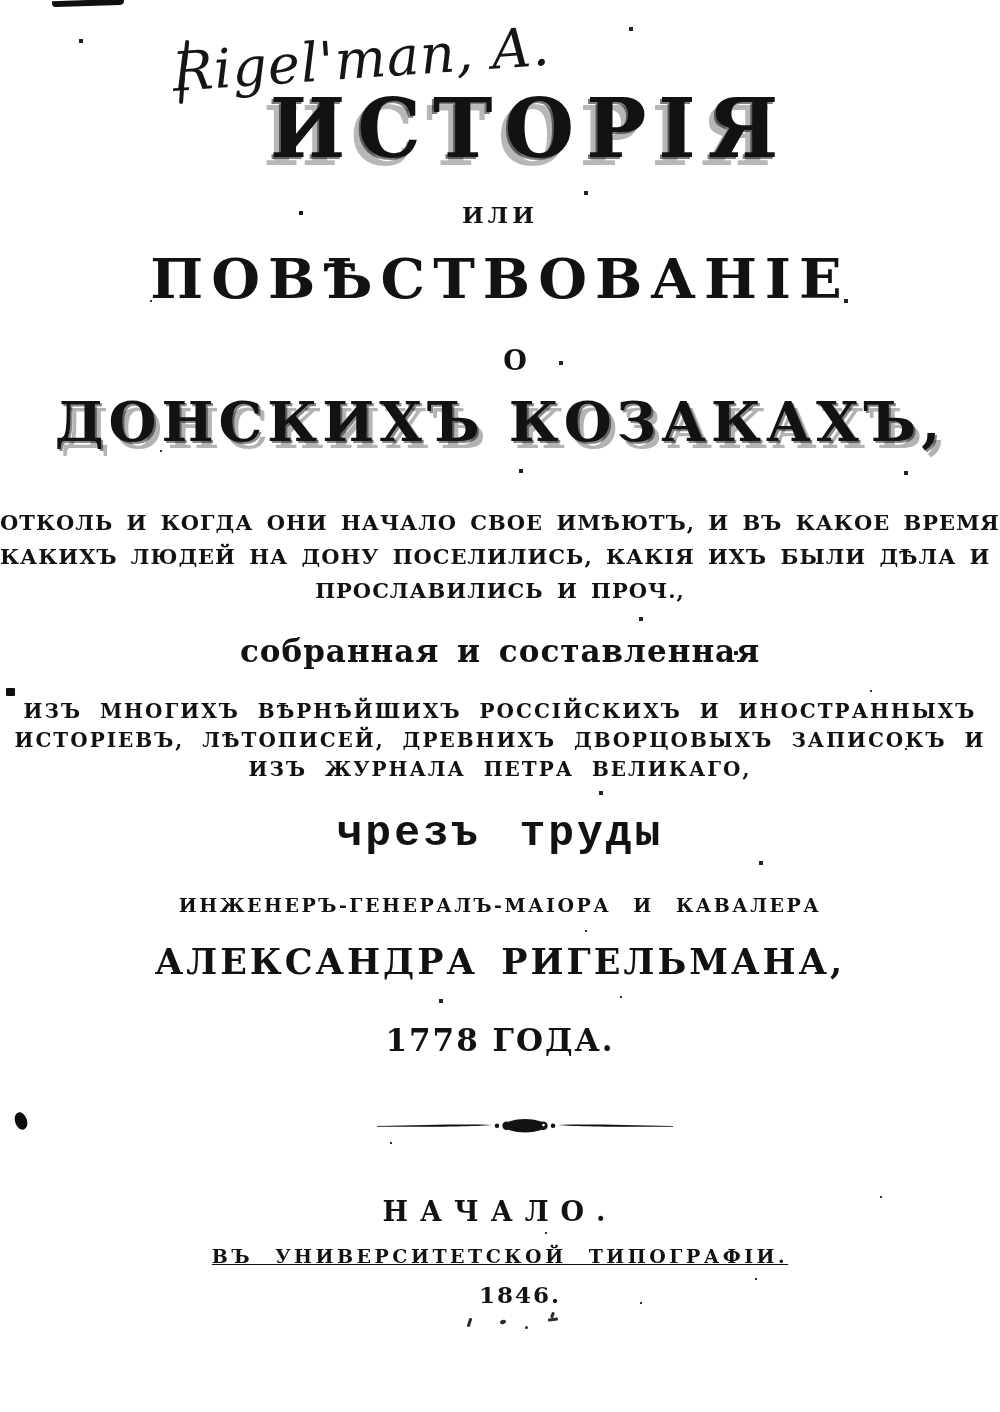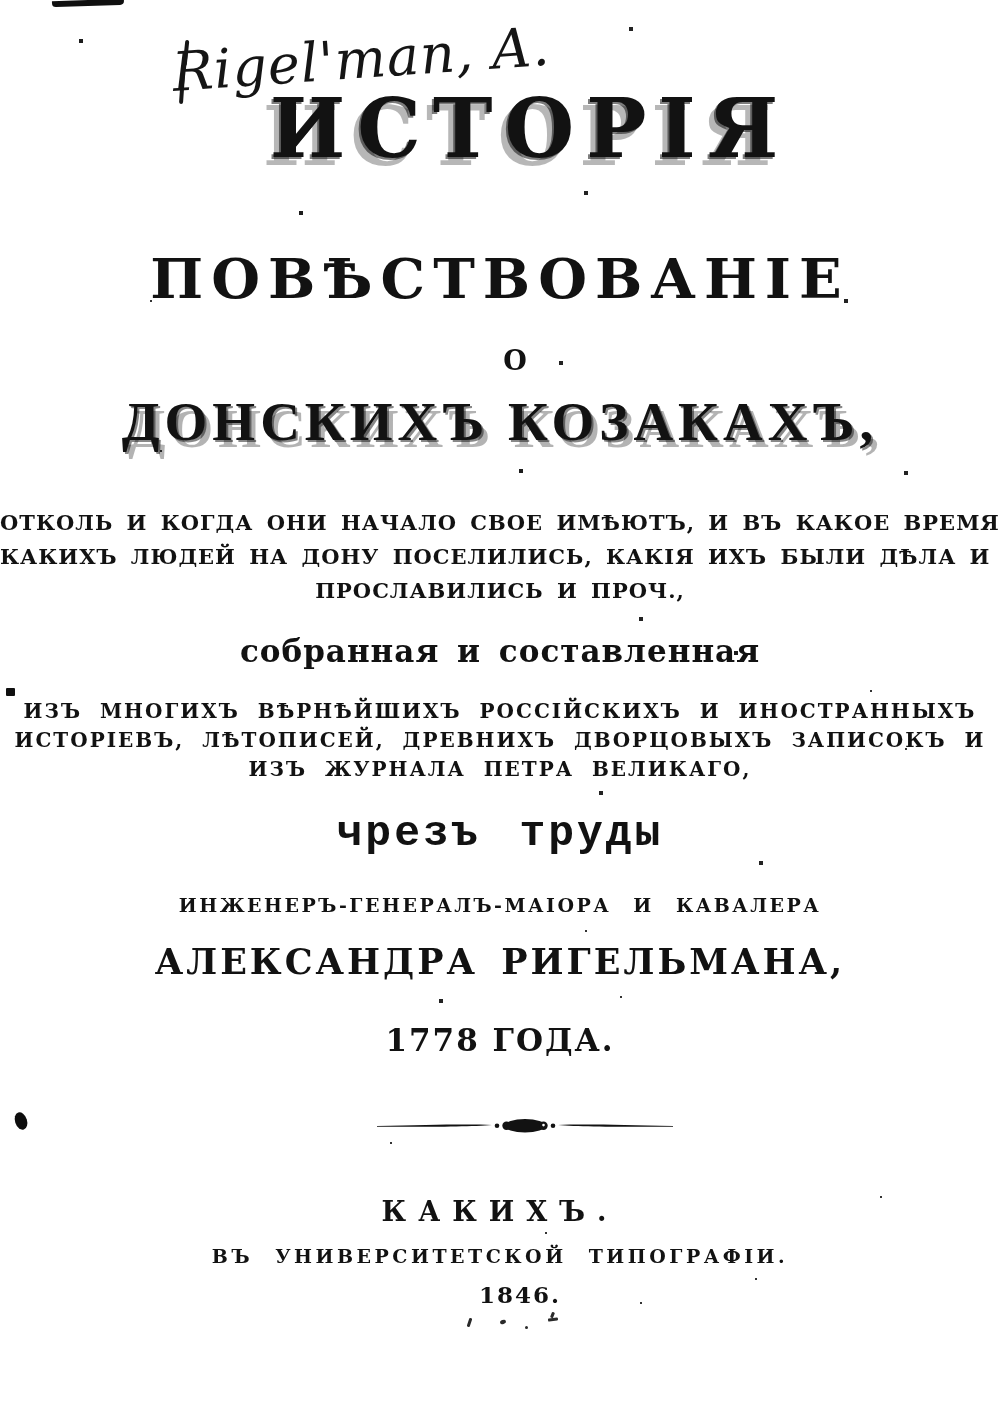--- a/index.html
+++ b/index.html
@@ -33,41 +33,40 @@
   .conjunction{ top:203px; font-size:23px; letter-spacing:4px; }
   .second-title{
     top:250px; font-size:56px; letter-spacing:8px;
     transform:scaleY(0.98);
   }
   .preposition{ top:347px; left:30px; right:0; text-align:center; font-size:27px; }
   .subject-title{
     top:394px; left:40px; right:40px; text-align:center;
     font-size:55px; letter-spacing:5px;
     text-shadow:6px 7px 0 rgba(18,18,18,0.32), 2px 2px 0 rgba(18,18,18,0.5);
-    font-family:Liberation Serif, serif;
   }
 
   .sub-line{ font-size:21px; letter-spacing:1px; word-spacing:5px; }
   .sub1{top:512px;} .sub2{top:546px;} .sub3{top:580px;}
 
   .compiled{ top:636px; font-size:31px; letter-spacing:1px; word-spacing:6px; }
 
   .src-line{ font-size:20px; letter-spacing:2px; word-spacing:9px; }
   .src1{top:701px;} .src2:{} .src2{top:730px;} .src3{top:759px;}
 
   .through{ top:812px; font-size:43px; letter-spacing:3px; word-spacing:10px;font-family:Liberation Mono, monospace; }
 
   .rank{ top:896px; font-size:19px; letter-spacing:2.5px; word-spacing:13px; }
   .author{ top:944px; font-size:35px; letter-spacing:3px; word-spacing:8px; }
   .work-year{ top:1025px; font-size:31px; letter-spacing:2px; }
 
   .divider{ top:1118px; left:375px; width:300px; height:16px; }
 
   .city{ top:1198px; font-size:27px; letter-spacing:12px; }
-  .printer{ top:1247px; font-size:19px; letter-spacing:3.5px; word-spacing:12px; }
+  .printer{ top:1247px; font-size:19px; letter-spacing:3.5px; word-spacing:12px;text-decoration:underline; }
   .print-year{ top:1283px; font-size:23px; letter-spacing:2px;padding-left:40px; }
 
   
   .smudge-top{ top:0; left:52px; width:72px; height:6px; background:#101010;
     border-radius:0 0 4px 4px; transform:rotate(-2deg); }
   .blot-square{ top:688px; left:6px; width:9px; height:8px; background:#101010; border-radius:1px;}
   .blot-oval{ top:1112px; left:15px; width:12px; height:18px; background:#0d0d0d;
     border-radius:50%; transform:rotate(-18deg); }
   .pencil{ background:#2a2a2a; border-radius:1px; }
   .pm1{top:1318px;left:468px;width:3px;height:9px;transform:rotate(18deg);}
@@ -96,20 +95,21 @@
 
   <div class="abs smudge-top"></div>
   <div class="abs specks"></div>
 
   <div class="abs pen-stroke stroke-a"></div>
   <div class="abs pen-stroke stroke-b"></div>
   <div class="abs handwriting">Rigel'man, A.</div>
 
   <div class="abs caps main-title">ИСТОРІЯ</div>
 
+  <div class="abs ctr caps conjunction">ИЛИ</div>
 
   <div class="abs ctr caps second-title">ПОВѢСТВОВАНІЕ</div>
 
   <div class="abs caps preposition">О</div>
 
   <div class="abs caps subject-title">ДОНСКИХЪ КОЗАКАХЪ,</div>
 
   <div class="abs ctr caps sub-line sub1">ОТКОЛЬ И КОГДА ОНИ НАЧАЛО СВОЕ ИМѢЮТЪ, И ВЪ КАКОЕ ВРЕМЯ И ИЗЪ</div>
   <div class="abs ctr caps sub-line sub2">КАКИХЪ ЛЮДЕЙ НА ДОНУ ПОСЕЛИЛИСЬ, КАКІЯ ИХЪ БЫЛИ ДѢЛА И ЧѢМЪ</div>
   <div class="abs ctr caps sub-line sub3">ПРОСЛАВИЛИСЬ И ПРОЧ.,</div>
@@ -132,21 +132,21 @@
       <circle cx="131.5" cy="7.7" r="4.2"></circle>
       <circle cx="131.5" cy="7.1" r="1.3" fill="#ffffff"></circle>
       <ellipse cx="150" cy="7.8" rx="20.5" ry="6.7"></ellipse>
       <circle cx="168.5" cy="7.7" r="4.2"></circle>
       <circle cx="168.5" cy="7.1" r="1.3" fill="#ffffff"></circle>
       <circle cx="178" cy="7.7" r="2.3"></circle>
       <path d="M298 8.1 C 245 6.5, 204 5.9, 183 6.9 C 204 8.6, 245 8.9, 298 8.7 Z"></path>
     </g>
   </svg>
 
-  <div class="abs ctr caps city">КАКИХЪ.</div>
+  <div class="abs ctr caps city">НАЧАЛО.</div>
   <div class="abs ctr caps printer">ВЪ УНИВЕРСИТЕТСКОЙ ТИПОГРАФІИ.</div>
   <div class="abs ctr caps print-year">1846.</div>
 
   <div class="abs pencil pm1"></div>
   <div class="abs pencil pm2"></div>
   <div class="abs pencil pm3"></div>
   <div class="abs pencil pm4"></div>
   <div class="abs pencil pm5"></div>
 
   <div class="abs blot-square"></div>

